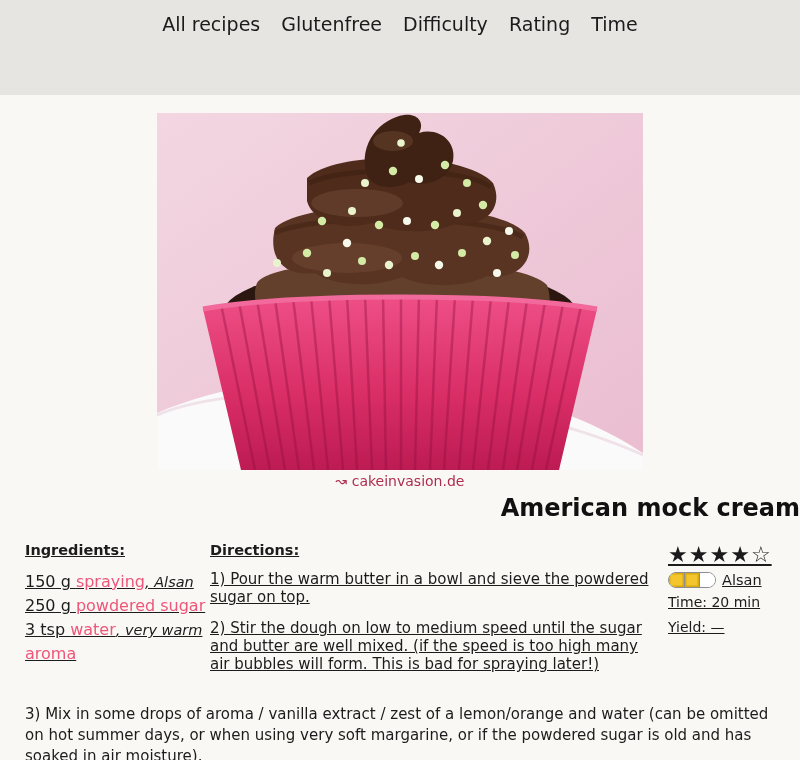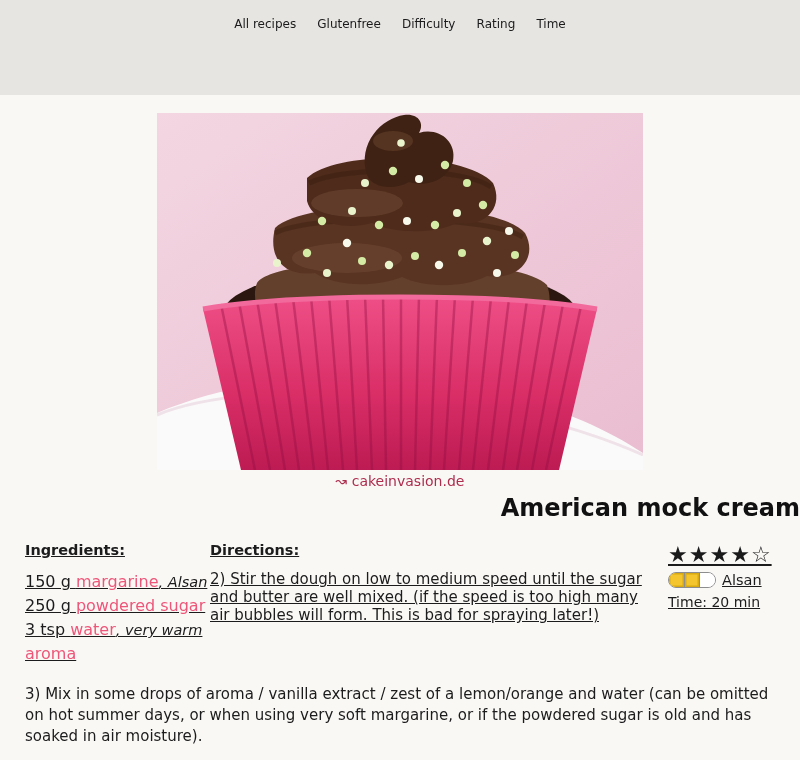--- a/index.html
+++ b/index.html
@@ -7,21 +7,21 @@
   body {
     height:760px; overflow:hidden;
     background:#faf8f5;
     font-family:"DejaVu Sans","Liberation Sans",sans-serif;
     color:#1c1c1c;
   }
   
   header { background:#e7e5e2; height:95px; padding-top:13px; }
   nav { text-align:center; }
   nav a {
-    display:inline-block; margin:0 8px; font-size:12px; color:#1b1b1b;
+    display:inline-block; margin:0 8px; font-size:19px; color:#1b1b1b;
     text-decoration:none; cursor:pointer;
   }
   .chips { text-align:center; margin-top:13px; white-space:nowrap; }
   .chip {
     display:inline-block; margin:0 2.5px; padding:4px 9px 5px;
     background:#ffffff; border:1px solid #d63c63; border-radius:6px;
     font-size:13.5px; color:#141414; text-decoration:none; cursor:pointer;
   }
   .chip.active { background:#dd3c64; border-color:#d02c55; color:#ffffff; }
   
@@ -159,47 +159,49 @@
   <div class="caption">
     <a>↝ cakeinvasion.de</a>
   </div>
 
   <h1 class="title">American mock cream</h1>
 
   <div class="cols">
     <aside class="col-ing">
       <h3>Ingredients:</h3>
       <div class="ing-line">
-        <span class="amt">150 g </span><a class="ilink">margarine</a><em>, Alsan</em>
+        <span class="amt">150 g </span><a class="ilink">spraying</a><em>, Alsan</em>
       </div>
       <div class="ing-line">
         <span class="amt">250 g </span><a class="ilink">powdered sugar</a><em></em>
       </div>
       <div class="ing-line">
         <span class="amt">3 tsp </span><a class="ilink">water</a><em>, very warm</em>
       </div>
       <div class="ing-line">
         <span class="amt"></span><a class="ilink">aroma</a><em></em>
       </div>
     </aside>
 
     <section class="col-dir">
       <h3>Directions:</h3>
+      <p>1) Pour the warm butter in a bowl and sieve the powdered sugar on top.</p>
       <p>2) Stir the dough on low to medium speed until the sugar and butter are well mixed. (if the speed is too high many air bubbles will form. This is bad for spraying later!)</p>
     </section>
 
     <aside class="col-meta">
       <div class="stars">★★★★☆</div>
       <div class="diff-row">
         <span class="pill">
           <span class="seg filled"></span>
           <span class="seg filled"></span>
           <span class="seg"></span>
         </span>
         <span class="diff-label">Alsan</span>
       </div>
       <div class="meta-line">Time: 20 min</div>
+      <div class="meta-line">Yield: —</div>
     </aside>
   </div>
 
   <p class="wide">3) Mix in some drops of aroma / vanilla extract / zest of a lemon/orange and water (can be omitted on hot summer days, or when using very soft margarine, or if the powdered sugar is old and has soaked in air moisture).</p>
 
 </main>
 
 </body></html>

